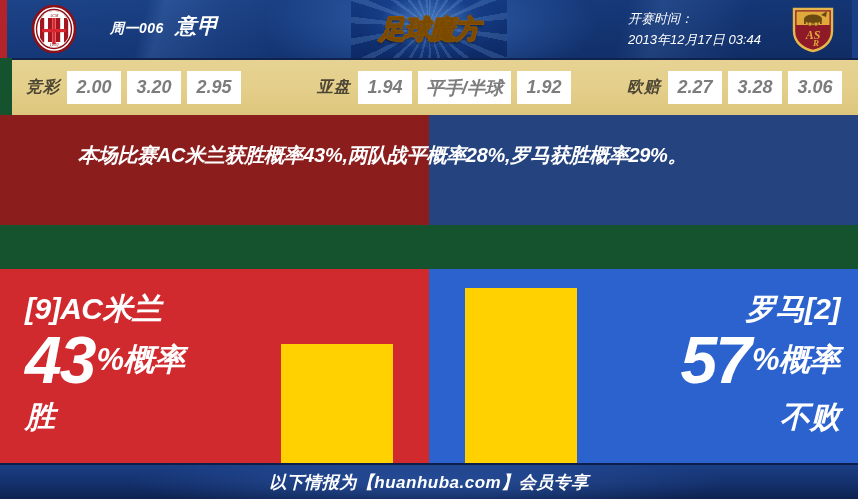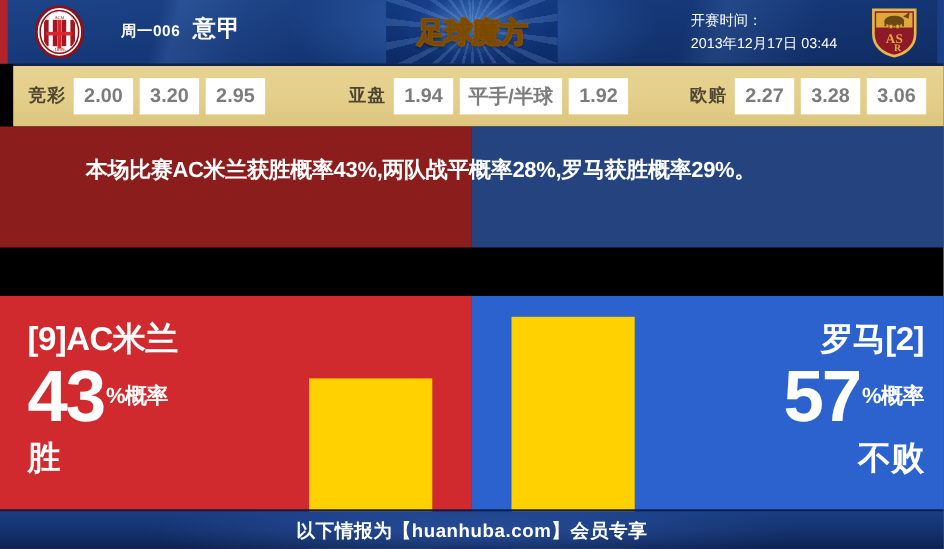--- a/index.html
+++ b/index.html
@@ -8,21 +8,22 @@
     background: #ffffff;
   }
   body {
     font-family: "Liberation Sans", "DejaVu Sans", sans-serif;
   }
   #app {
     position: relative;
     width: 858px;
     height: 499px;
     overflow: hidden;
-    background: #000000;
+    background: #14532d;
+    font-style: italic;
   }
 
   
   .header {
     position: absolute;
     left: 0; top: 0;
     width: 858px;
     height: 58px;
     background:
       radial-gradient(ellipse 240px 90px at 429px 24px, rgba(70,130,220,0.55) 0%, rgba(30,70,150,0.0) 70%),
@@ -268,21 +269,21 @@
     display: flex;
     align-items: flex-start;
   }
   .team-block.right .pct-line { justify-content: flex-end; }
   .pct-num {
     font-size: 66px;
     font-weight: bold;
     letter-spacing: -2px;
   }
   .pct-suffix {
-    font-size: 20px;
+    font-size: 31px;
     font-weight: bold;
     margin-left: 2px;
     letter-spacing: -0.5px;
   }
   .outcome {
     font-size: 30px;
     font-weight: bold;
     line-height: 40px;
     margin-top: 4px;
   }

